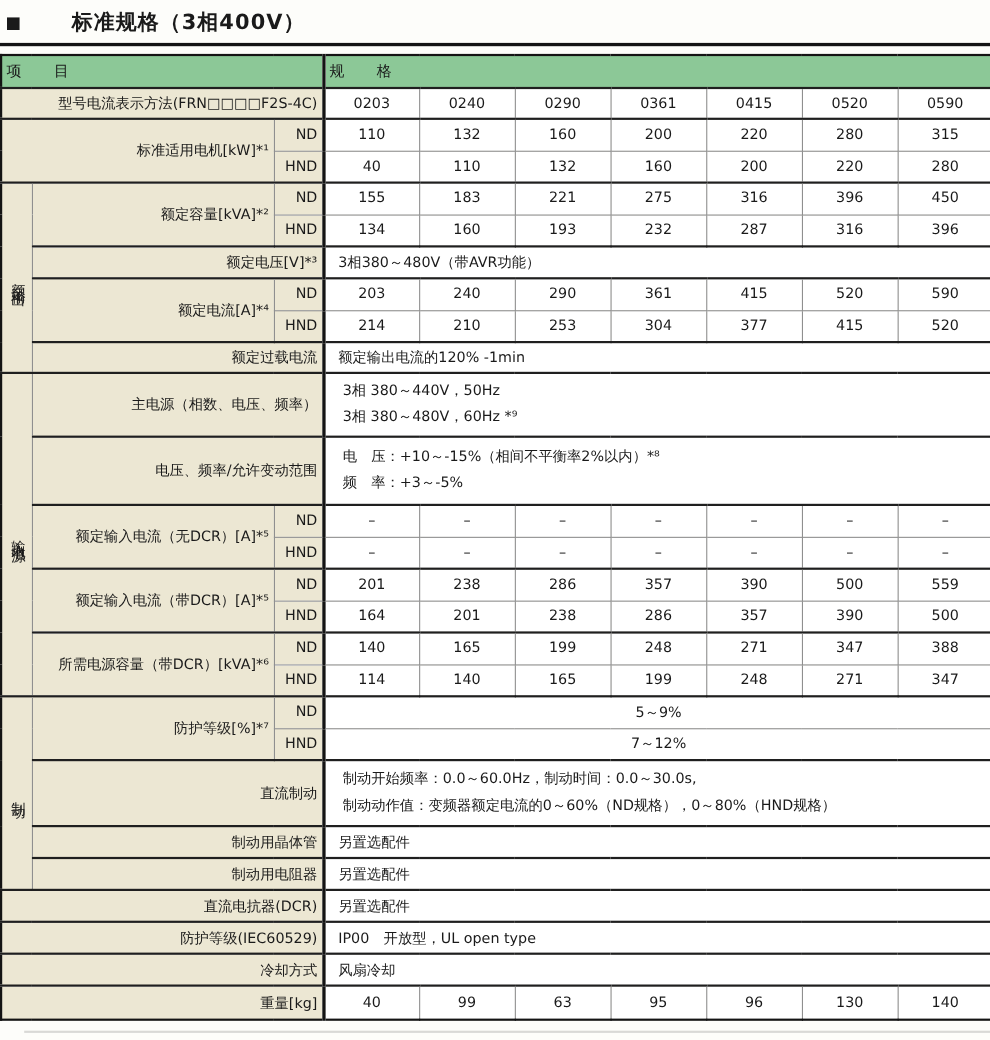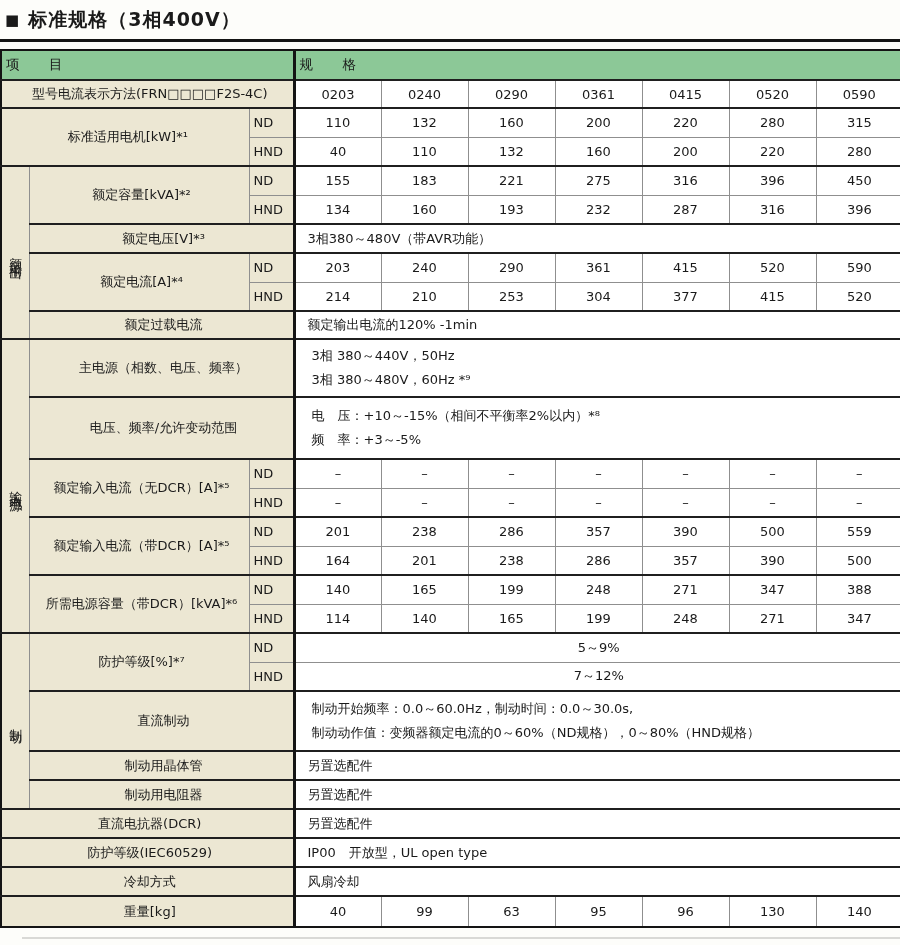--- a/index.html
+++ b/index.html
@@ -8,21 +8,21 @@
     background:#fdfdfa;color:#1a1a1a;
     font-family:"DejaVu Sans","Liberation Sans",sans-serif;
   }
   
   .title-block{
     border-bottom:3px solid #141414;
     padding:7px 0 6px 5px;
   }
   .title-row{display:flex;align-items:center;gap:9px;}
   .title-bullet{font-size:15px;line-height:1;}
-  .page-title{font-size:19px;font-weight:bold;letter-spacing:1px;}
+  .page-title{font-size:19px;font-weight:bold;letter-spacing:1px;margin-left:37px;}
   
   table.spec{
     border-collapse:collapse;table-layout:fixed;
     width:900px;margin-top:7px;
     border:2px solid #141414;
   }
   td{
     border:1px solid #8f8f8f;
     font-size:13px;padding:0 4px;
     overflow:hidden;vertical-align:middle;
@@ -30,27 +30,27 @@
   }
   
   tr.h30{height:30px} tr.h28{height:28px} tr.h29{height:29px}
   tr.h31{height:31px} tr.h58{height:58px} tr.h62{height:62px} tr.h60{height:60px}
   
   tr.it > td{border-top:2px solid #1f1f1f;}
   
   .vsep{border-left:3px solid #141414;}
   
   .green{background:#8cc897;text-align:left;letter-spacing:8px;font-size:13.5px;}
-  .lbl{background:#ece7d3;text-align:center;padding-left:9px;}
+  .lbl{background:#ece7d3;text-align:right;padding-left:9px;}
   .grp{
     background:#ece7d3;text-align:center;padding:0 2px;
     writing-mode:vertical-rl;text-orientation:upright;
     letter-spacing:3px;font-size:13px;
   }
-  .nd{background:#ece7d3;text-align:left;}
+  .nd{background:#ece7d3;text-align:right;}
   .vcell{text-align:center;}
   .txt{text-align:left;padding-left:12px;}
   .ctr{text-align:center;}
   .line{padding:2px 0 2px 12px;line-height:1.55;}
   
   .page-edge-line{
     height:2px;background:#d9d9d6;
     margin:9px 0 0 22px;width:878px;
   }
 </style>

